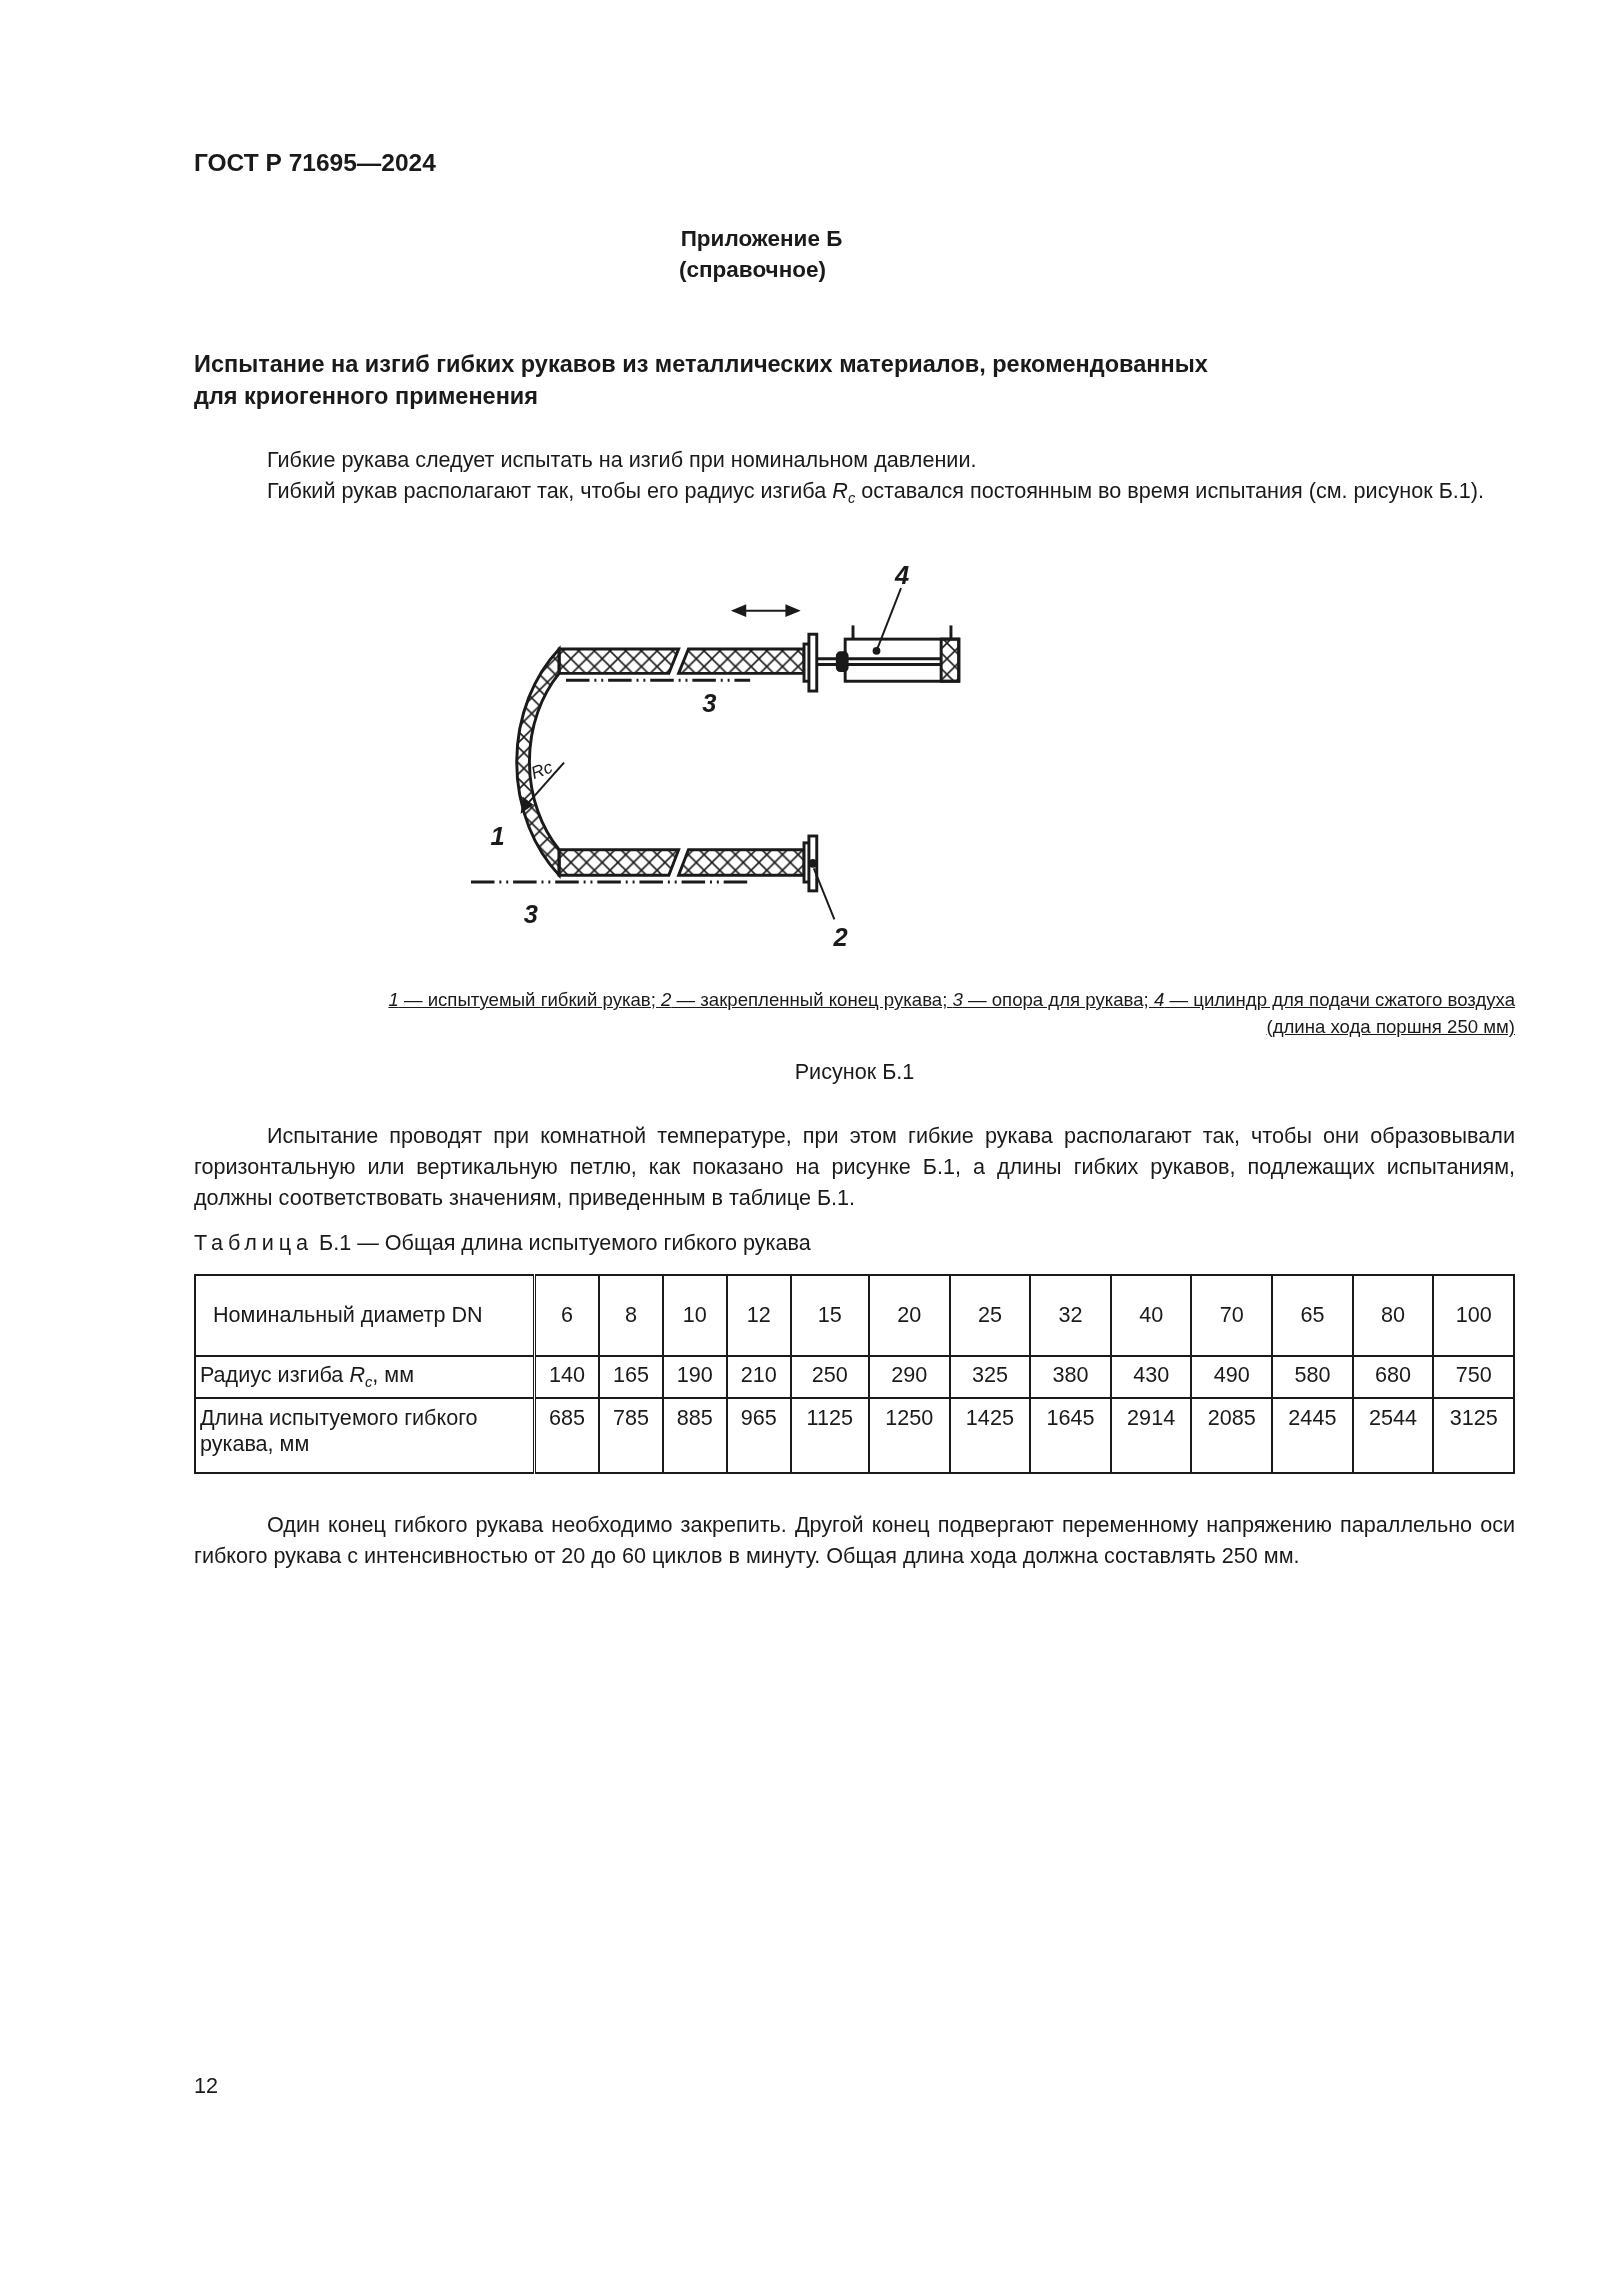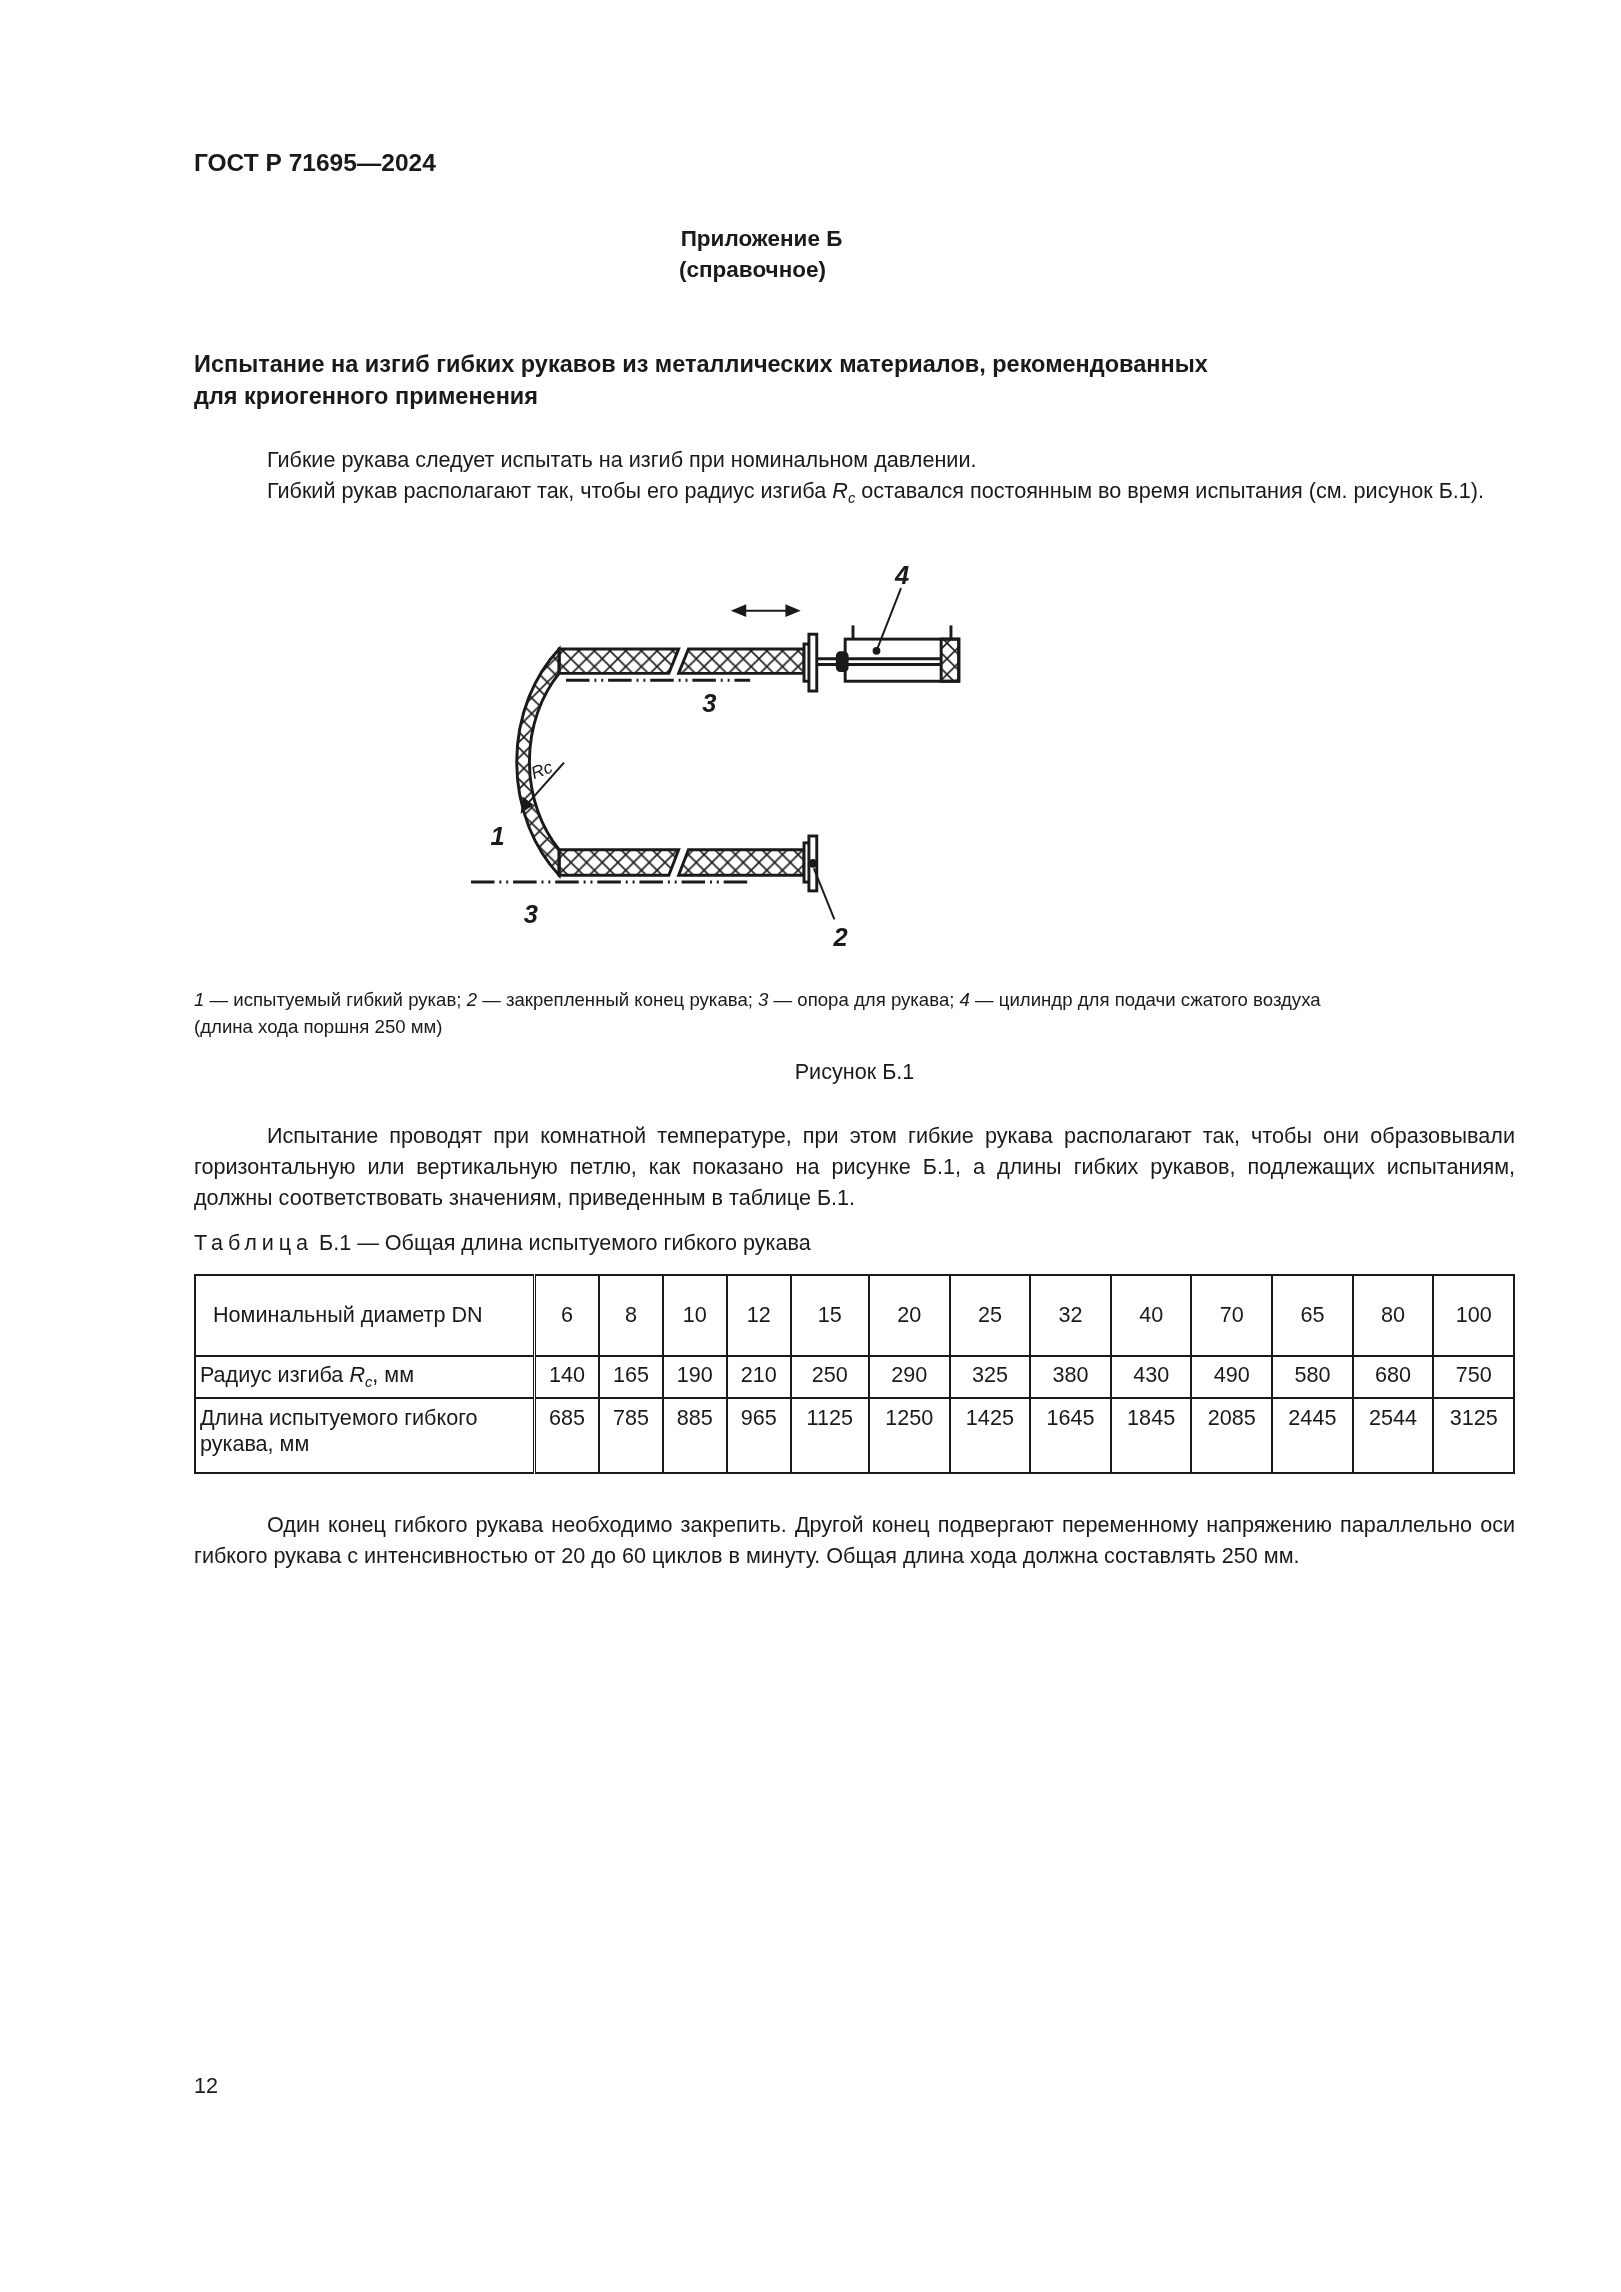--- a/index.html
+++ b/index.html
@@ -10,21 +10,21 @@
   .annex { left:0; width:1705px; top:223px; text-align:center; font-size:22.5px; font-weight:bold; line-height:31px; }
   .title { left:194px; width:1323px; top:348px; text-align:left; font-size:23.5px; font-weight:bold; line-height:32px; }
   .para { left:194px; width:1321px; font-size:21.6px; line-height:31px; text-align:justify; }
   .para p { margin:0; text-indent:73px; }
   .p1 { top:444px; }
   .p2 { top:1120px; }
   .p3 { top:1509px; }
   .sub { font-style:italic; }
   .sub sub { font-size:14.7px; }
   .figure { left:461px; top:549px; width:784px; height:431px; }
-  .legend { left:194px; width:1321px; top:986px; text-align:left; font-size:18.6px; line-height:27.4px; }
+  .legend { left:194px; width:1321px; top:986px; text-align:right; font-size:18.6px; line-height:27.4px;text-decoration:underline; }
   .legend i { font-style:italic; }
   .figcap { left:194px; width:1321px; top:1059px; text-align:center; font-size:21.6px; }
   .tcap { left:194px; top:1230px; font-size:21.6px; }
   .tcap .spaced { letter-spacing:4.9px; }
   table.tbl { position:absolute; left:194px; top:1274px; width:1321px; border-collapse:collapse;
               border:2.9px solid #1a1a1a; font-size:21.6px; }
   .tbl td { border:2px solid #1a1a1a; text-align:center; vertical-align:top; padding:9.8px 3.9px; }
   .tbl td.h { text-align:left; padding-left:17px; width:316px; border-right:3.9px double #1a1a1a; }
   .tbl tr.r1 td { height:59px; vertical-align:middle; }
   .tbl tr.r2 td { height:29px; padding:5.9px 3.9px; }
@@ -177,21 +177,21 @@
   <tr class="r3">
     <td class="h">Длина испытуемого гибкого рукава, мм</td>
     <td>685</td>
     <td>785</td>
     <td>885</td>
     <td>965</td>
     <td>1125</td>
     <td>1250</td>
     <td>1425</td>
     <td>1645</td>
-    <td>1845</td>
+    <td>2914</td>
     <td>2085</td>
     <td>2445</td>
     <td>2544</td>
     <td>3125</td>
   </tr>
 </tbody>
   </table>
 
 <div class="abs para p3">
   <p>Один конец гибкого рукава необходимо закрепить. Другой конец подвергают переменному напряжению параллельно оси гибкого рукава с интенсивностью от 20 до 60 циклов в минуту. Общая длина хода должна составлять 250 мм.</p>

